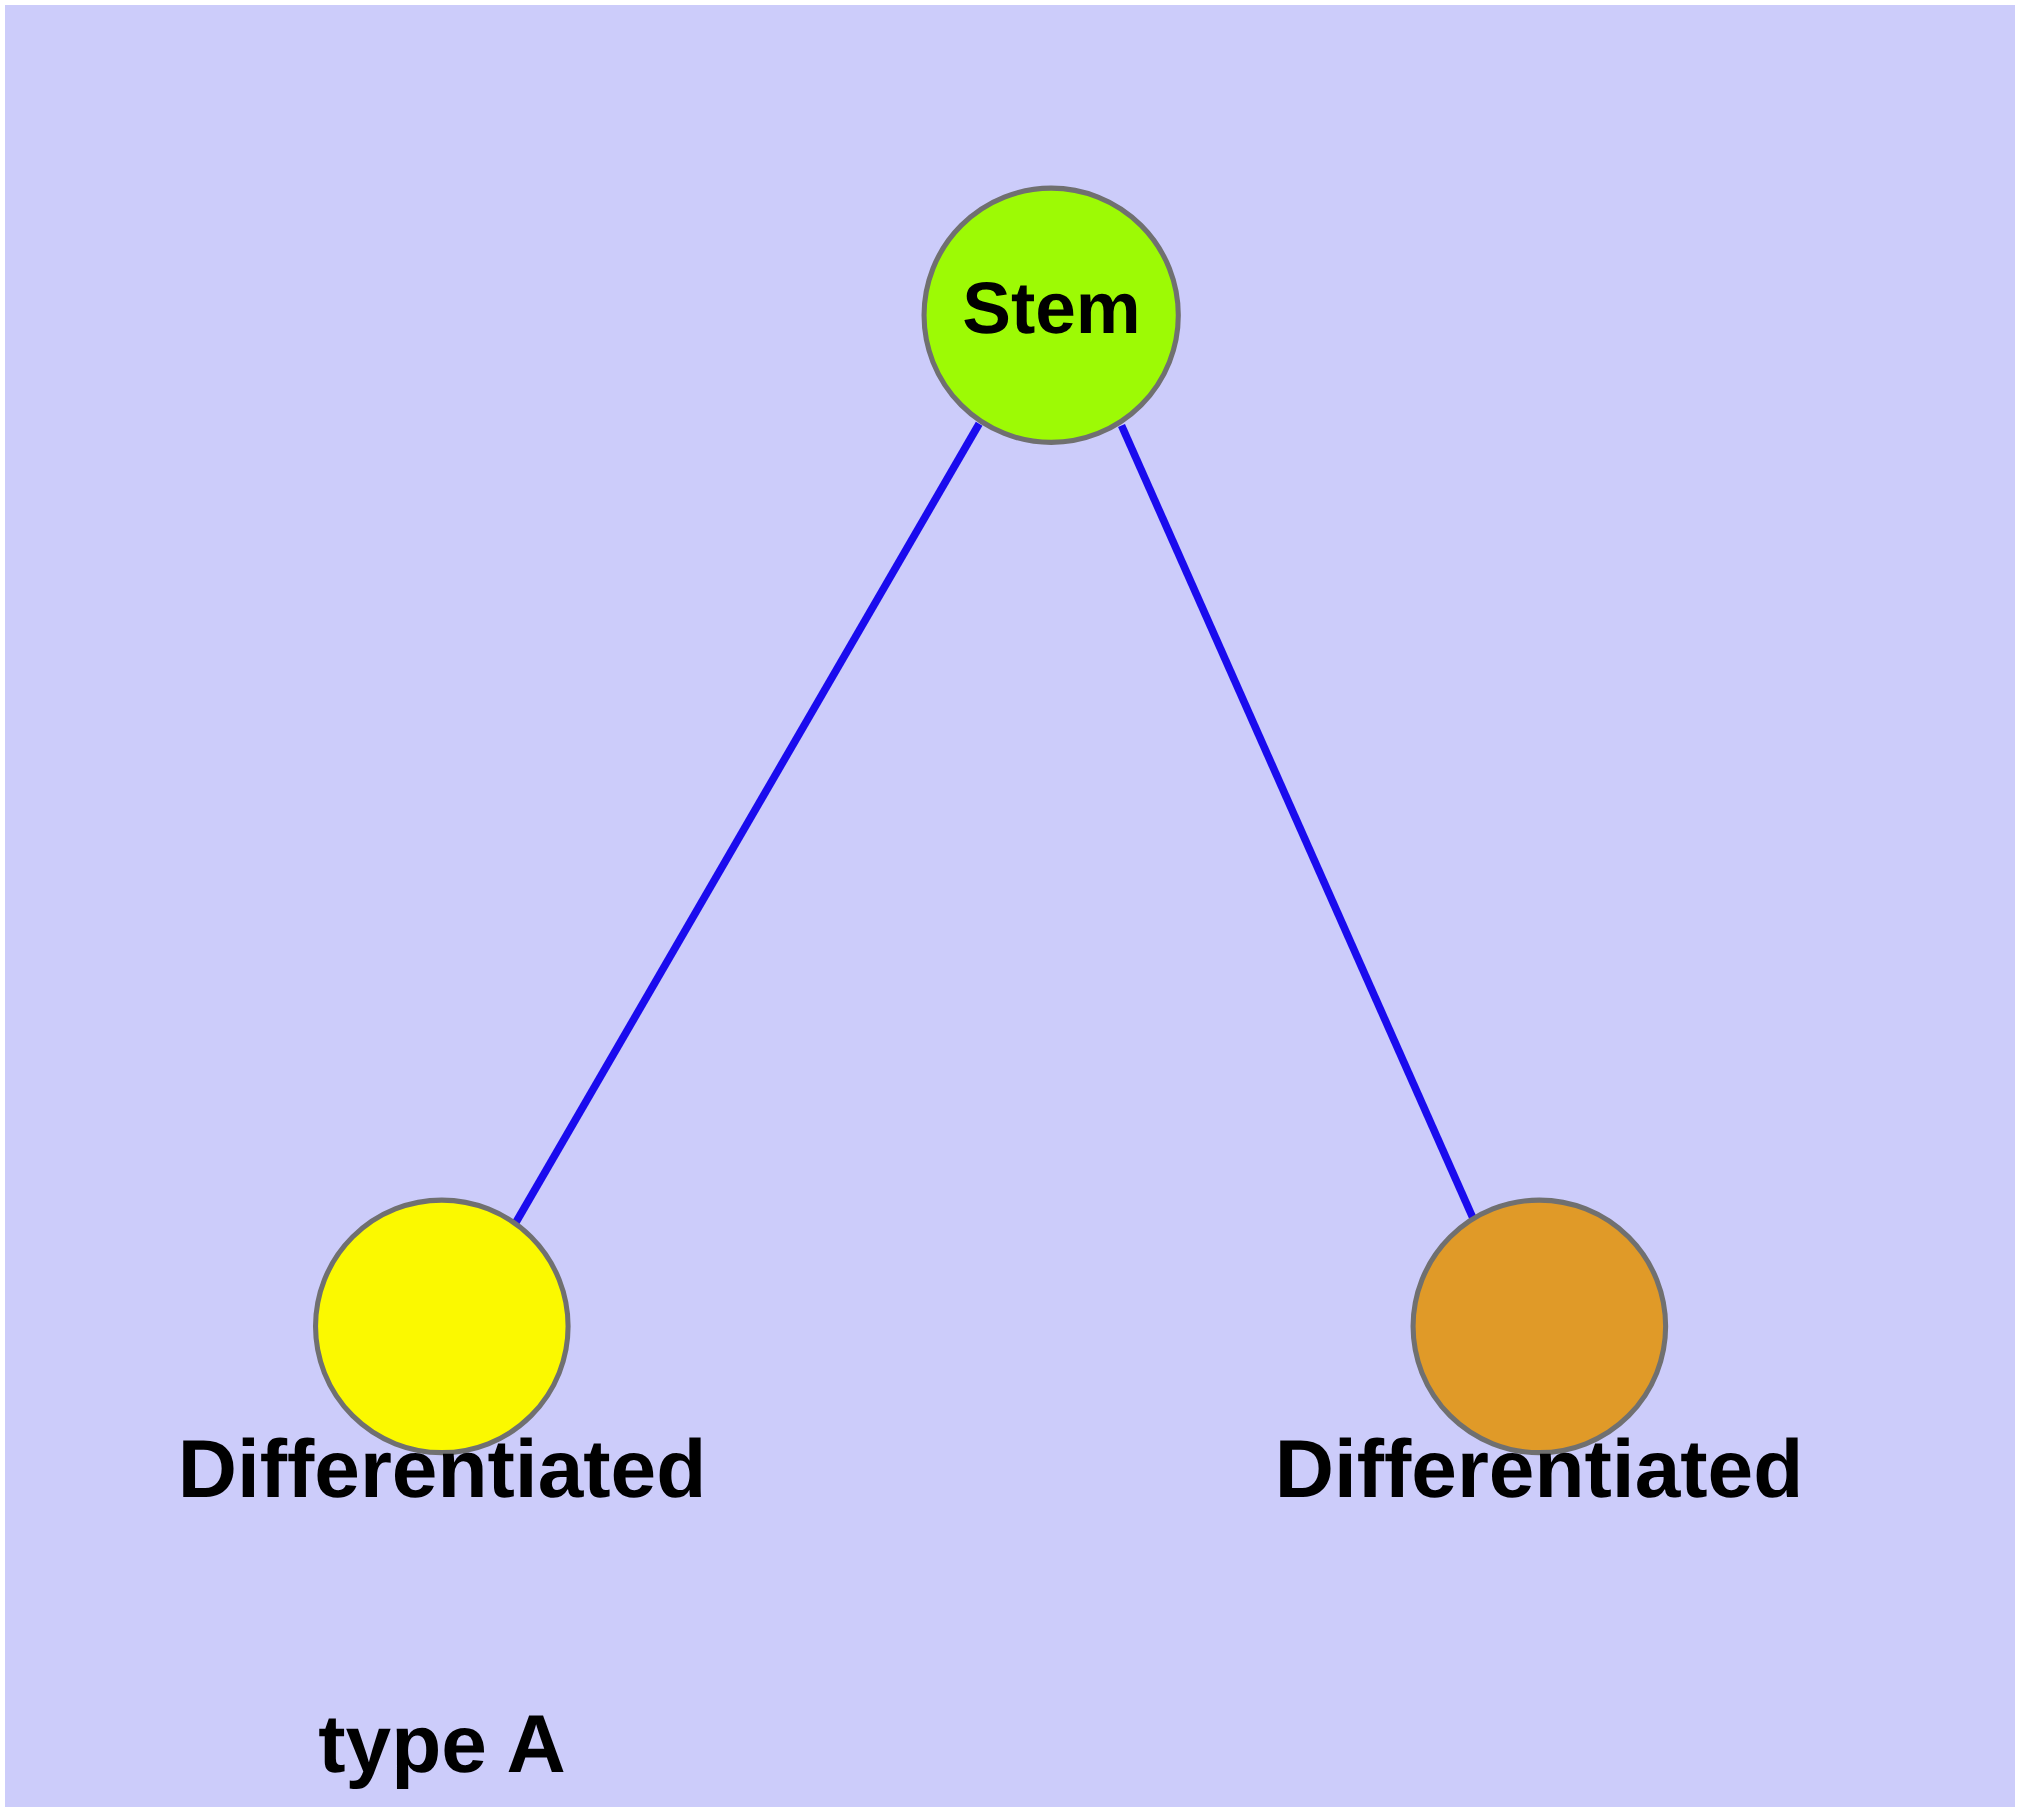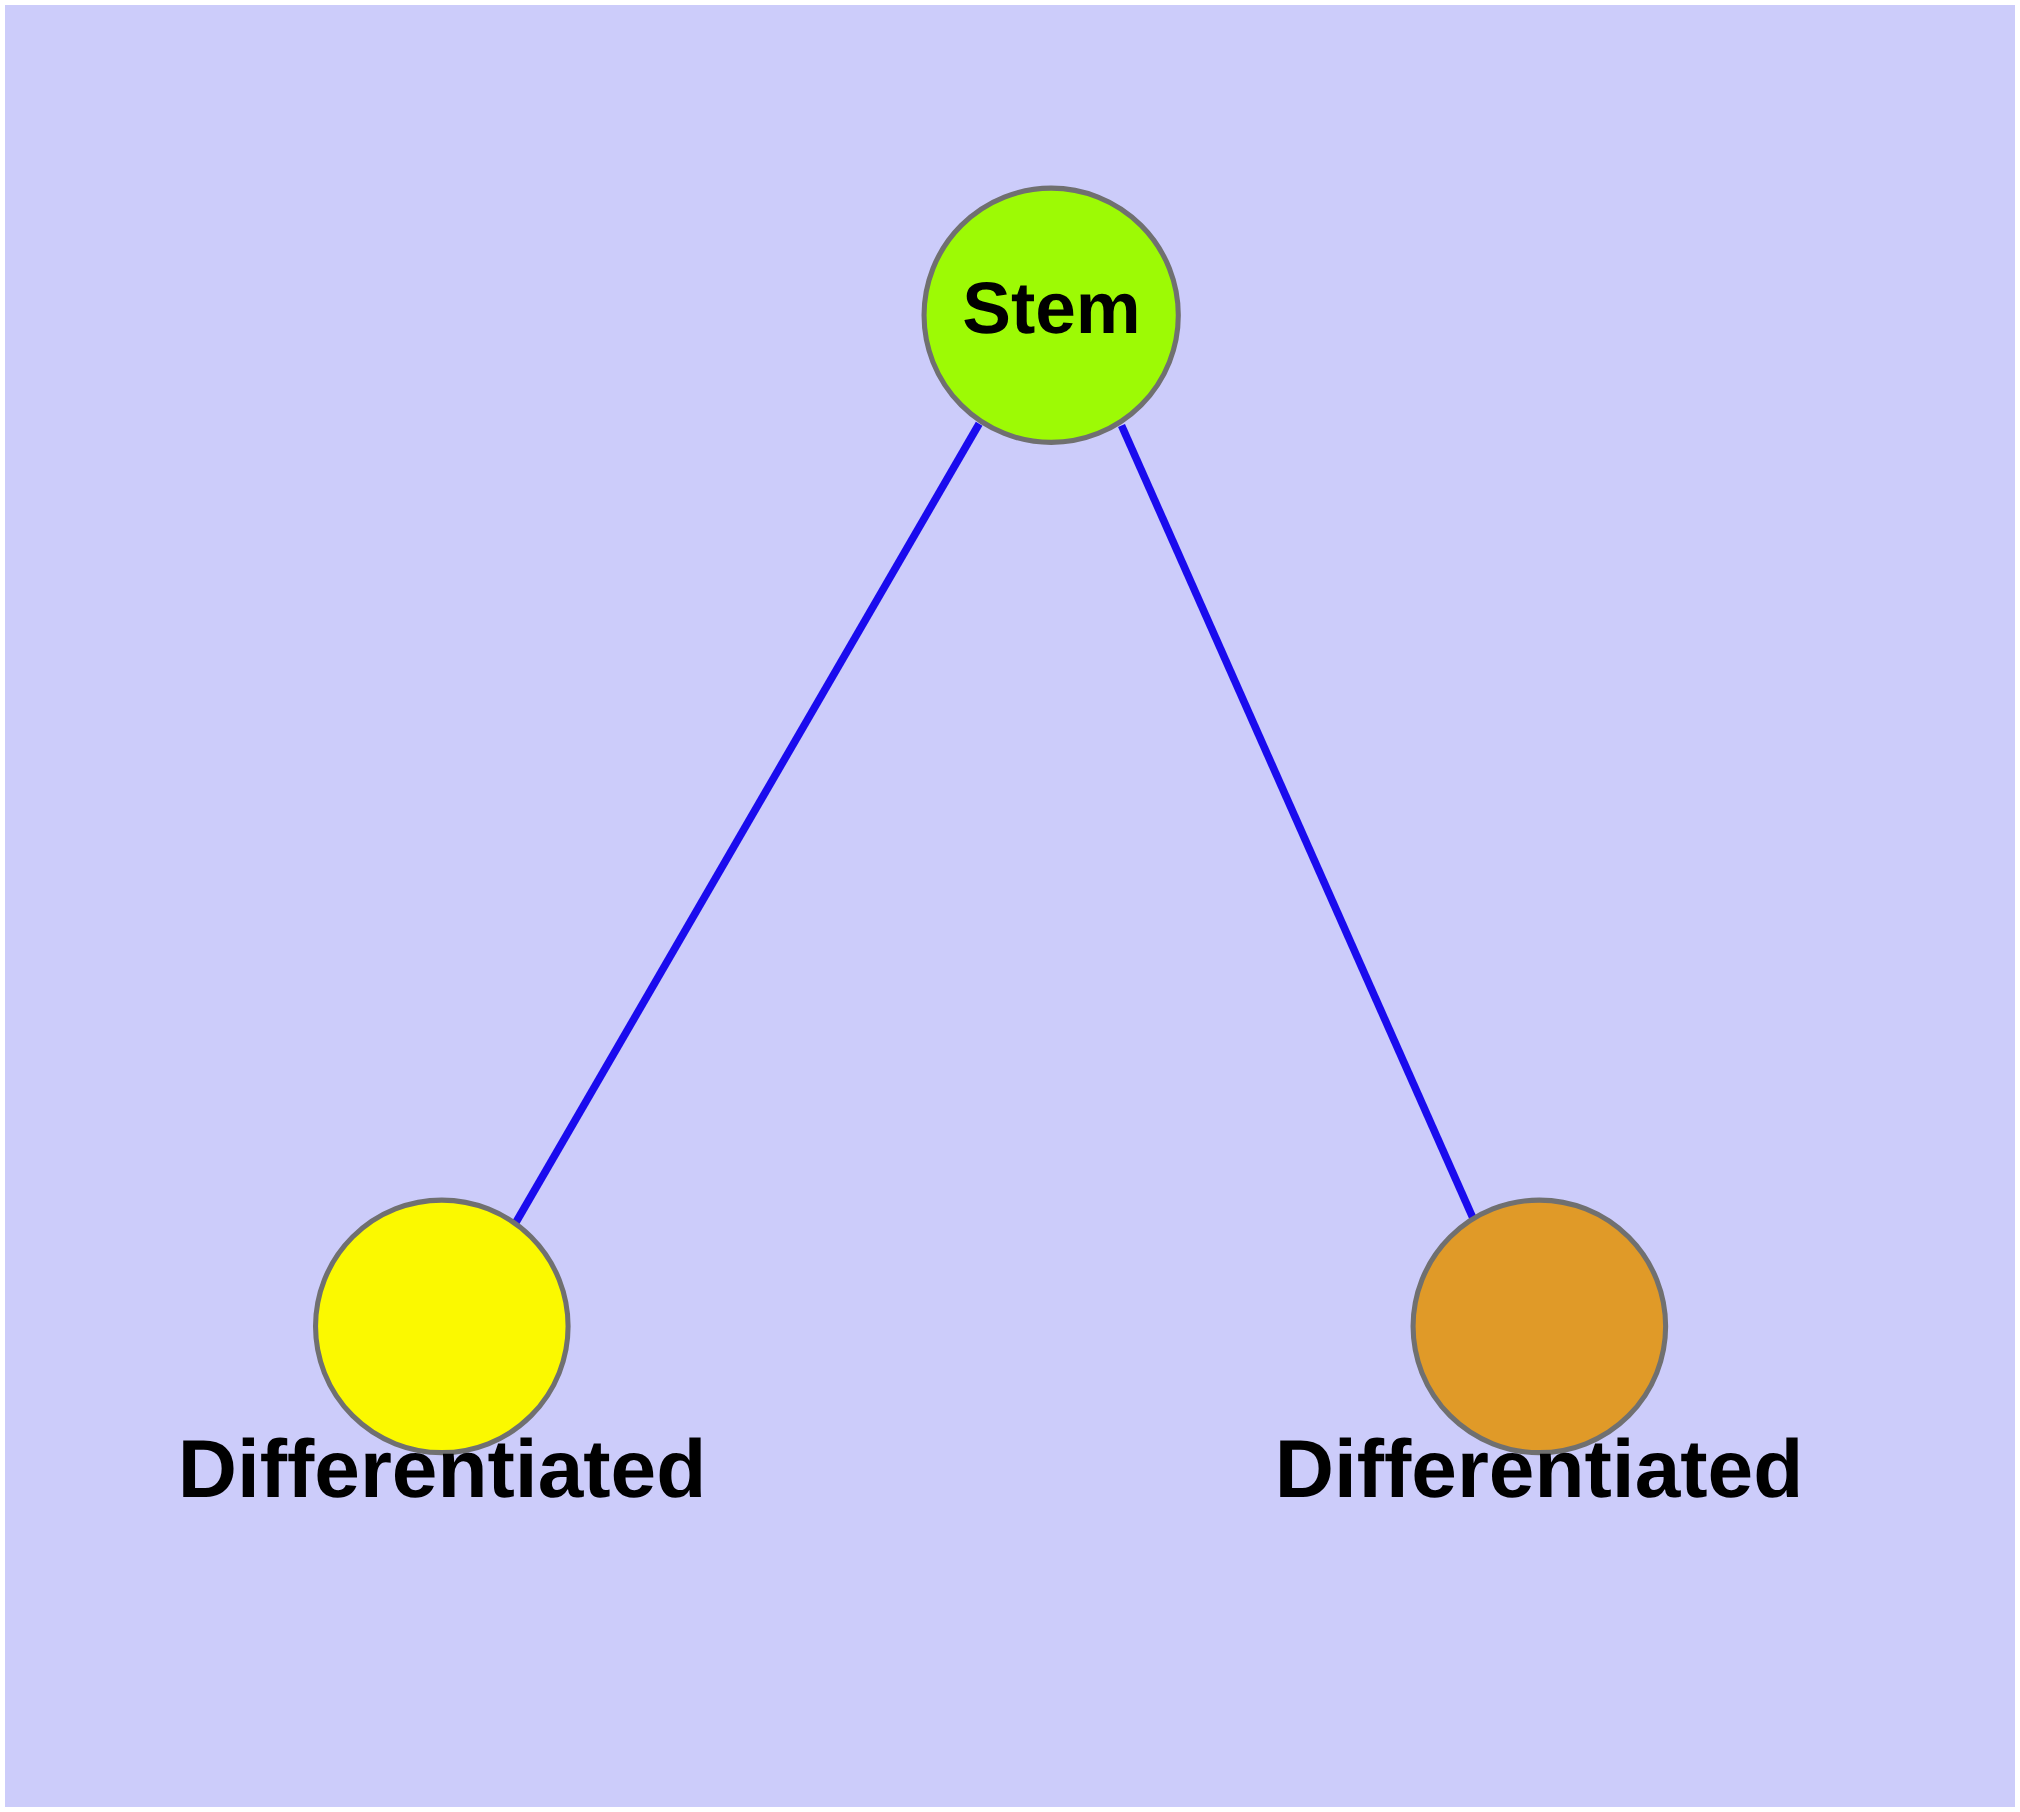--- a/index.html
+++ b/index.html
@@ -79,20 +79,21 @@
       <circle cx="1240" cy="372" r="150" fill="#9dfa05" stroke="#707070" stroke-width="6"></circle>
       <circle cx="521" cy="1565" r="149" fill="#fbf900" stroke="#707070" stroke-width="6"></circle>
       <circle cx="1816" cy="1565" r="149" fill="#e09a28" stroke="#707070" stroke-width="6"></circle>
     </g>
   </svg>
 
   <div class="node-label label-stem">Stem</div>
 
   <div class="node-label label-a">
     <div>Differentiated</div>
+    <div>type A</div>
   </div>
 
   <div class="node-label label-b">
     <div>Differentiated</div>
   </div>
 
 </div>
 
 
 </body></html>

